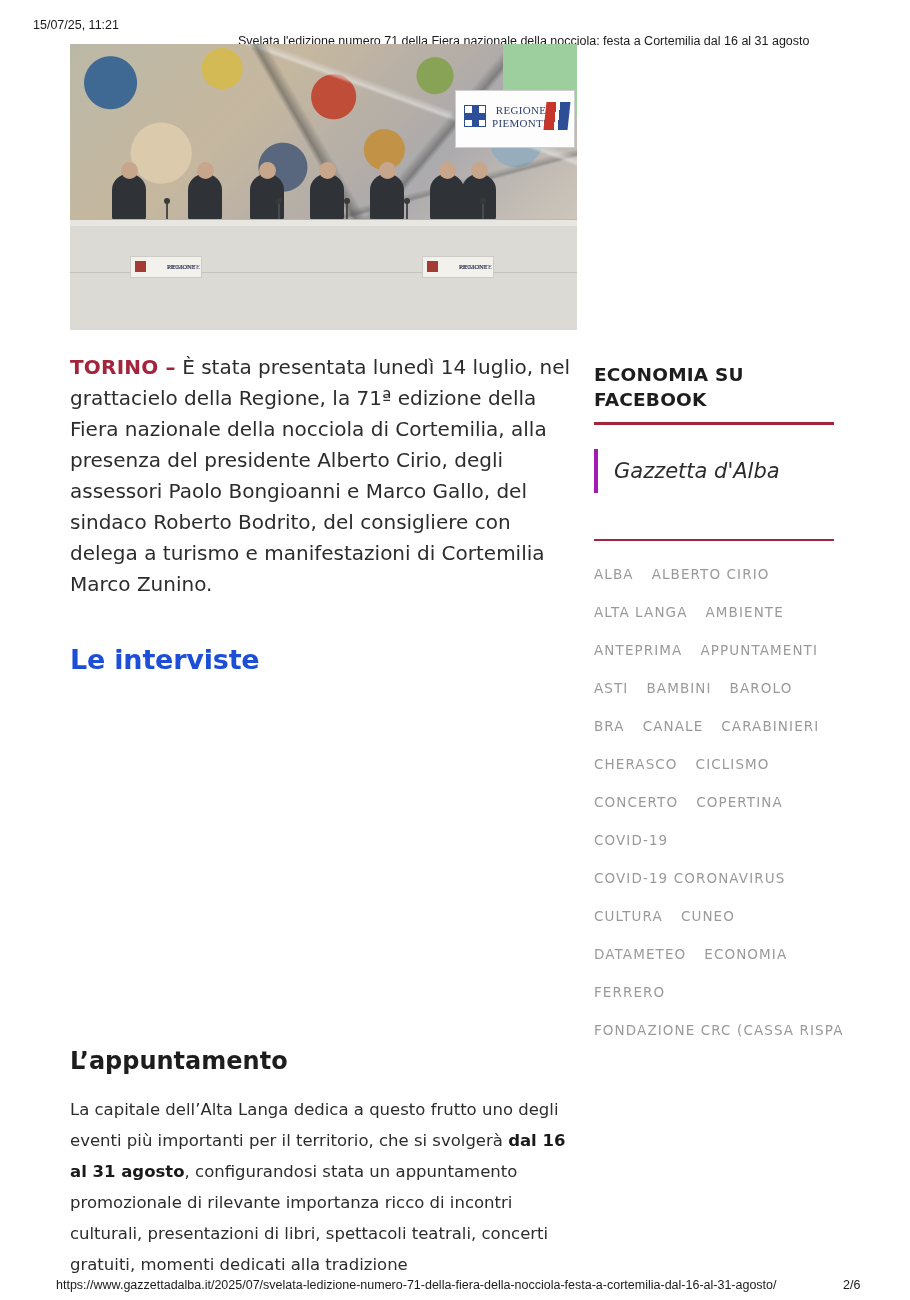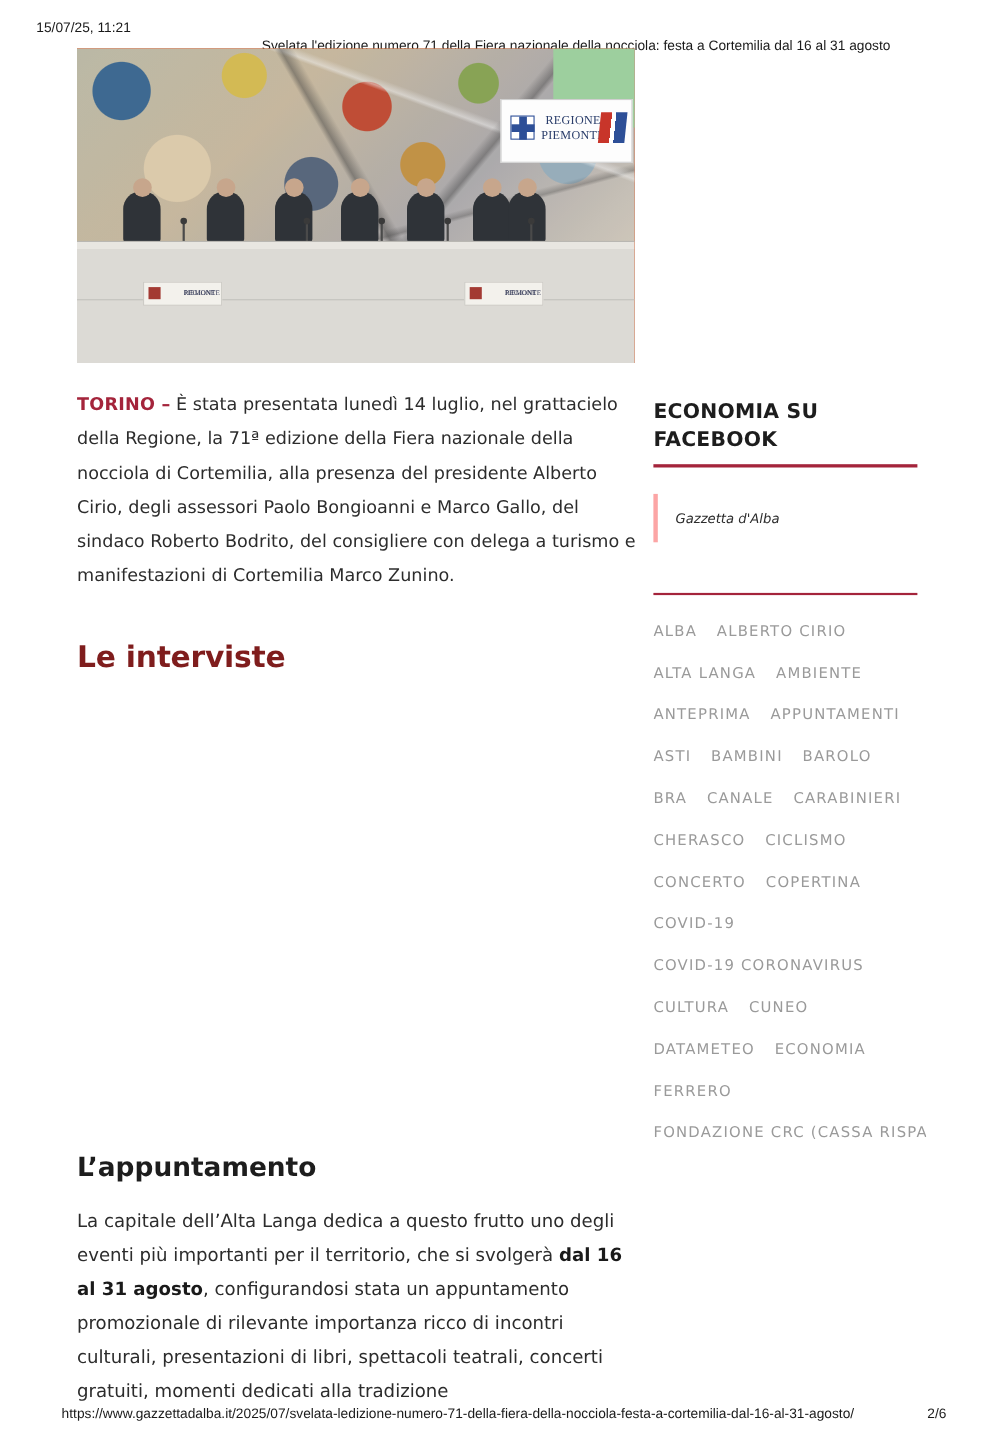--- a/index.html
+++ b/index.html
@@ -224,37 +224,37 @@
     position: absolute;
     left: -2px; top: -4px;
     width: 6px; height: 6px;
     border-radius: 50%;
     background: #3a3a3a;
   }
 
   
   .lede {
     margin-top: 22px;
-    font-size: 16px;
+    font-size: 20px;
     line-height: 31px;
     color: #2c2c2c;
     font-family: "DejaVu Sans", sans-serif;
   }
   .lede .kicker {
     color: #a4243b;
     font-weight: bold;
     letter-spacing: .2px;
   }
 
   h2.section-title {
     margin: 44px 0 0 0;
     font-size: 27px;
     line-height: 32px;
     font-weight: bold;
-    color: #7f1d1d;
+    color: #1d4ed8;
     letter-spacing: -0.2px;
     font-family: "DejaVu Sans", sans-serif;
   }
 
   h3.sub-title {
     margin: 0;
     font-size: 24px;
     line-height: 26px;
     font-weight: bold;
     color: #1d1d1d;
@@ -289,23 +289,23 @@
   }
   .side-rule {
     margin-top: 10px;
     width: 240px;
     height: 2.5px;
     background: #a4243b;
   }
   .fb-quote {
     margin-top: 24px;
     padding-left: 16px;
-    border-left: 4px solid #fca5a5;
+    border-left: 4px solid #a21caf;
     font-style: italic;
-    font-size: 12px;
+    font-size: 21px;
     line-height: 24px;
     color: #2c2c2c;
     font-family: "DejaVu Sans", sans-serif;
     min-height: 44px;
     display: flex;
     align-items: center;
   }
 
   .tagcloud {
     margin-top: 24px;

